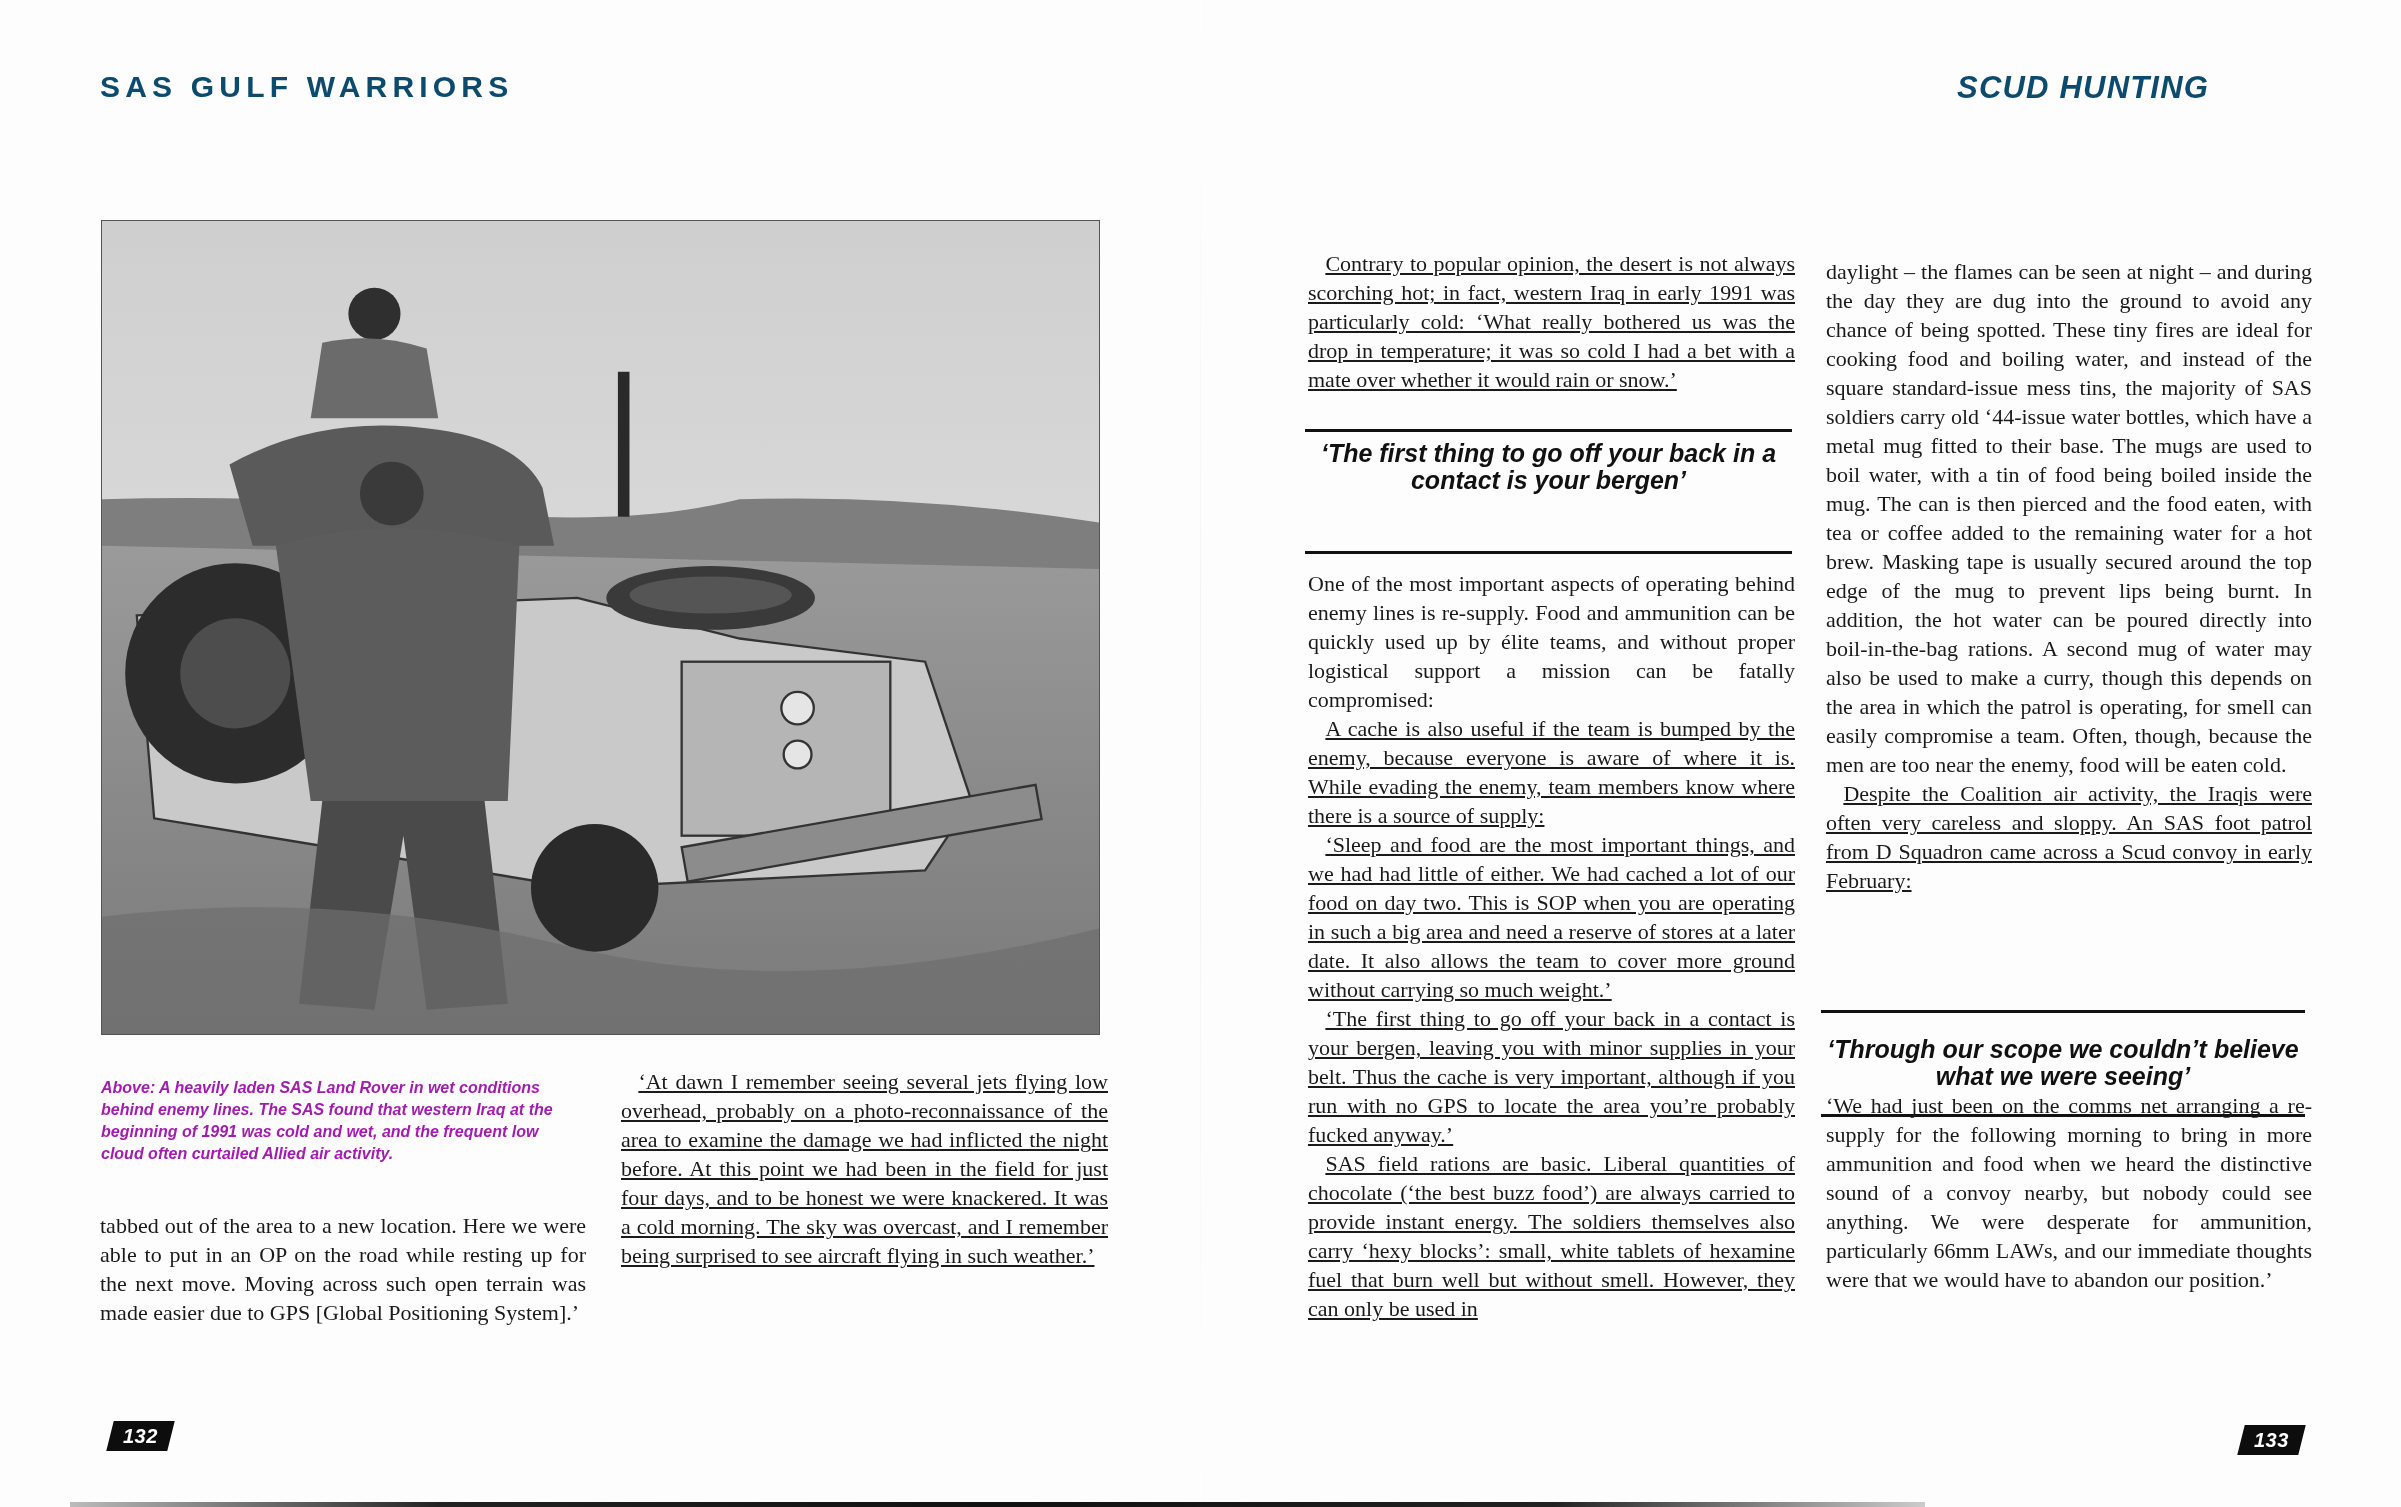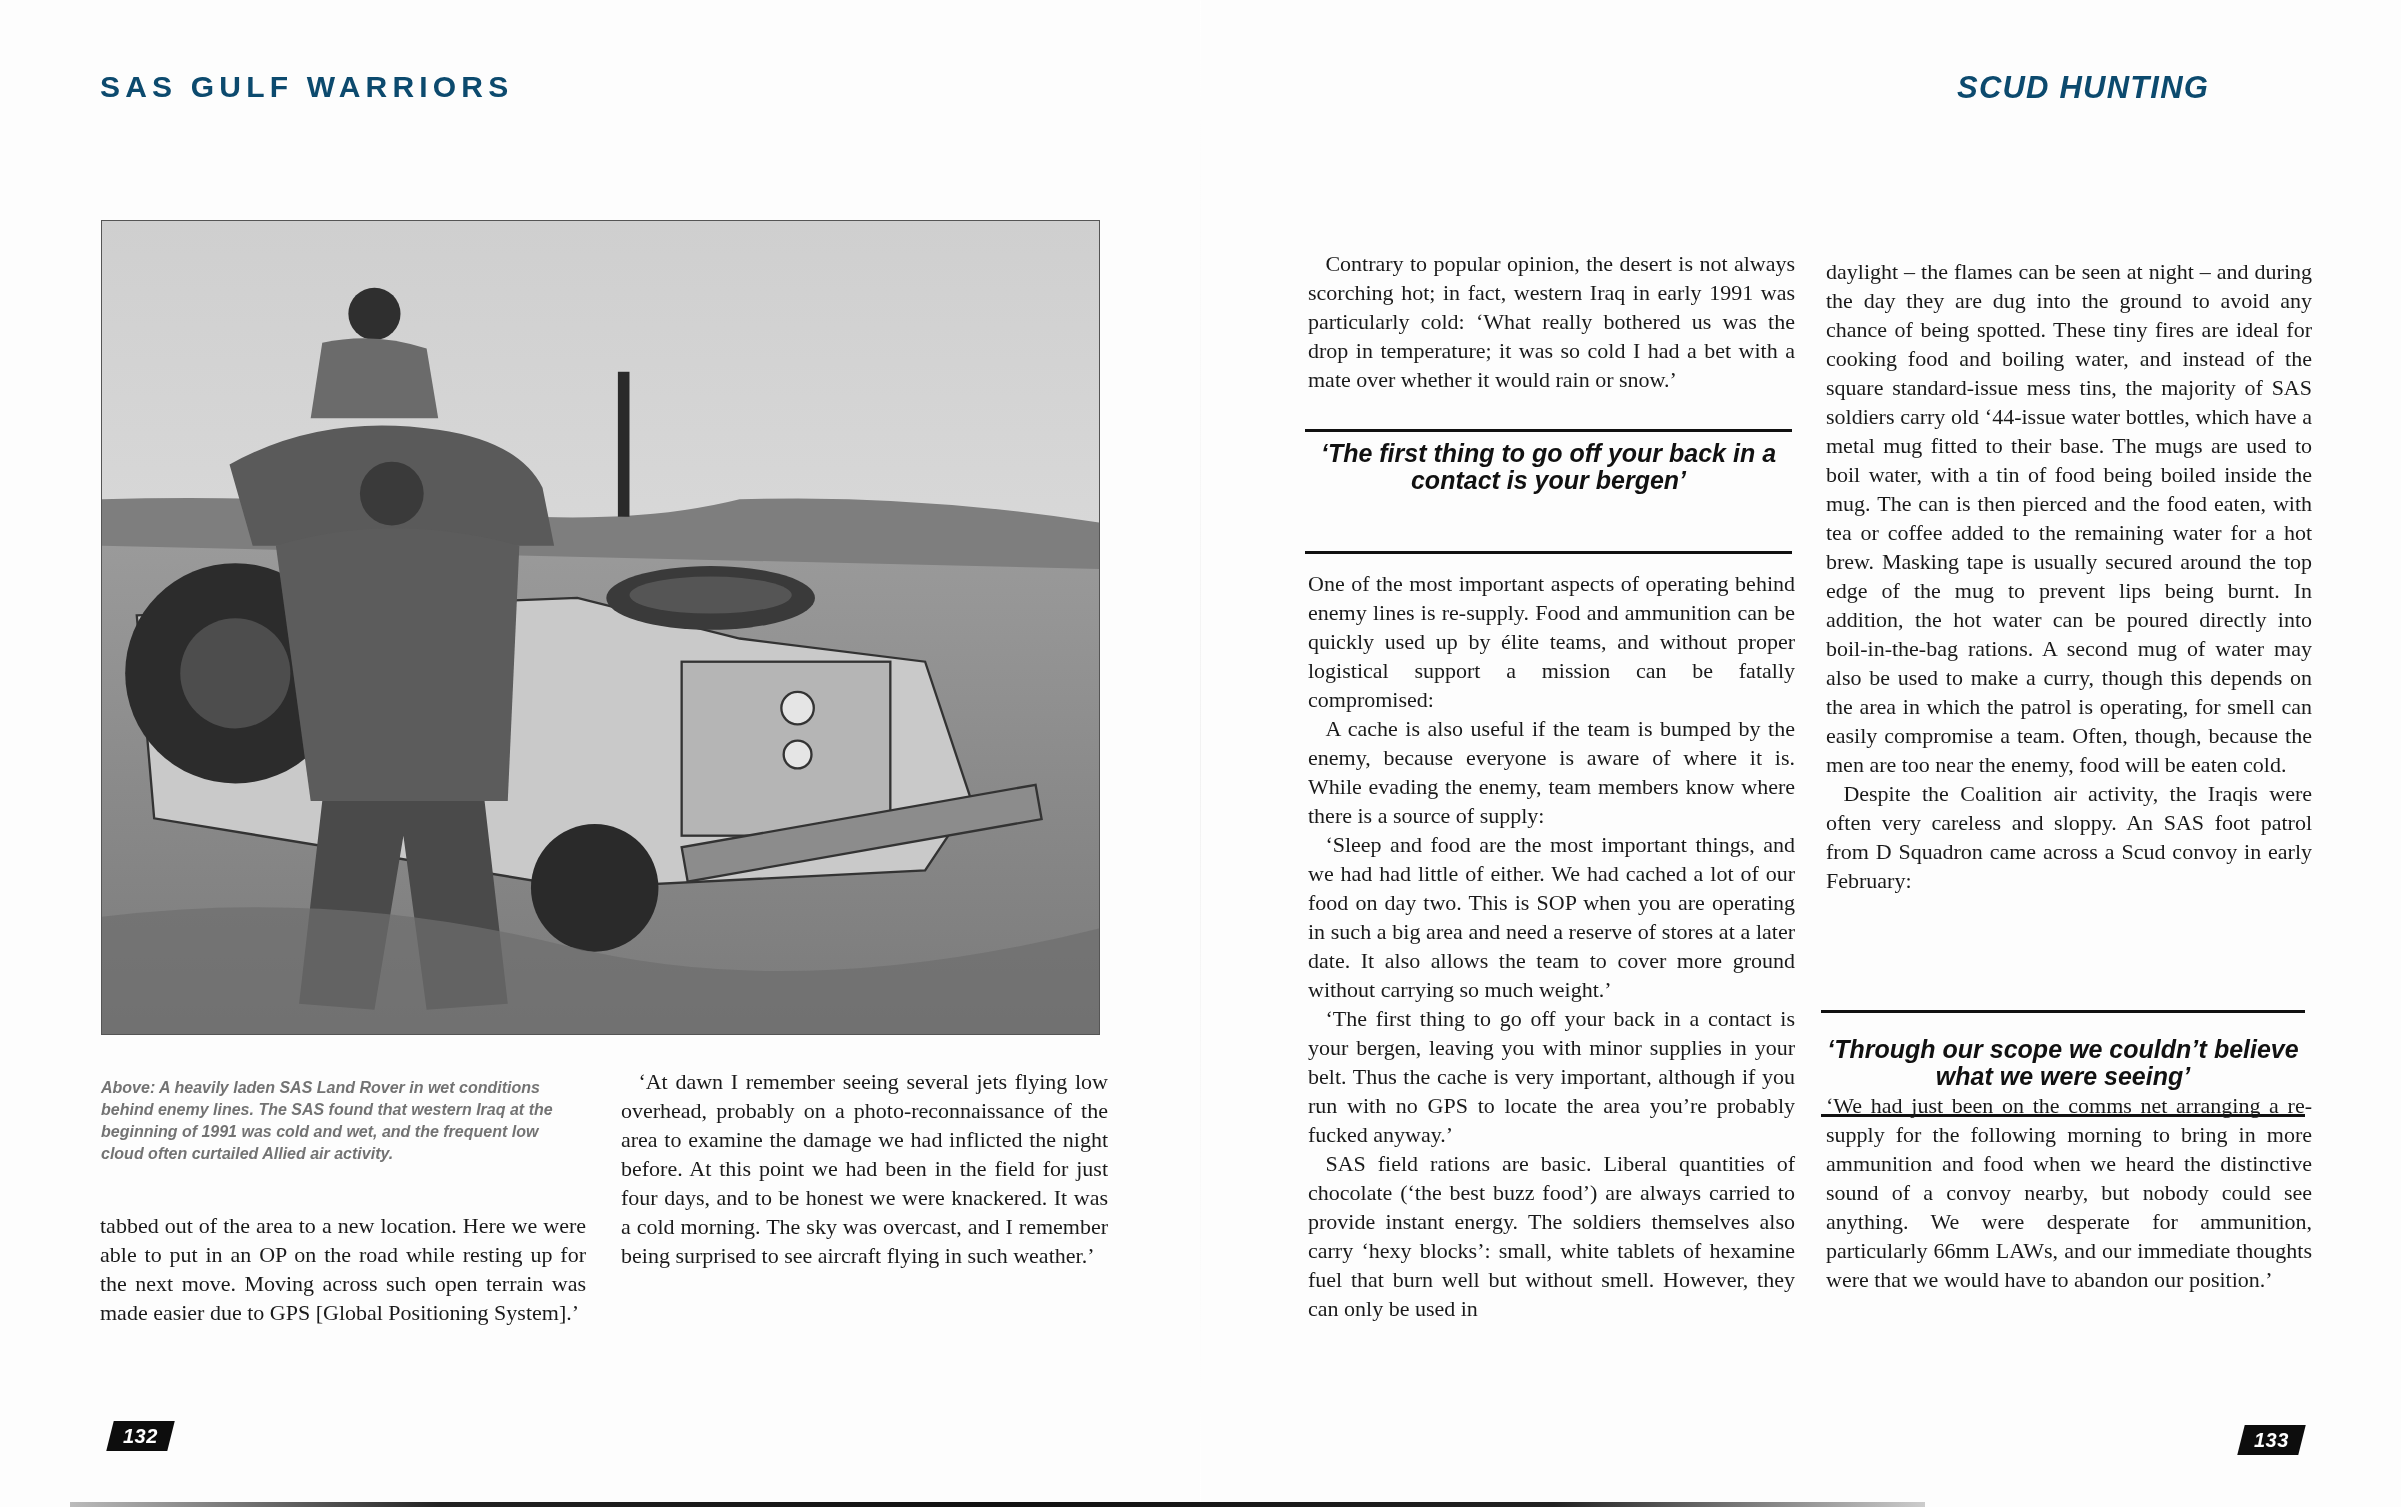--- a/index.html
+++ b/index.html
@@ -13,23 +13,23 @@
   .running-head.left { left: 100px; letter-spacing: 5.2px; }
   .running-head.right { left: 1957px; font-style: italic; letter-spacing: 1.2px; font-size: 31px; }
 
   
   .photo { position: absolute; left: 101px; top: 220px; width: 997px; height: 813px; background: #b8b8b8; border: 1.2px solid #555; overflow: hidden; }
   .photo svg { width: 100%; height: 100%; display: block; }
 
   
   .col { position: absolute; font-size: 22px; line-height: 29px; text-align: justify; hyphens: manual; }
   .col p { margin: 0; }
-  .col p.indent { text-indent: 17.4px; }
+  .col p.indent { text-indent: 17.4px; text-decoration: underline; }
 
-  .caption { position: absolute; left: 101px; top: 1077px; width: 452px; font-family: "Liberation Sans", sans-serif; font-weight: 700; font-style: italic; font-size: 16px; line-height: 22px; color: #737373; }
+  .caption { position: absolute; left: 101px; top: 1077px; width: 452px; font-family: "Liberation Sans", sans-serif; font-weight: 700; font-style: italic; font-size: 16px; line-height: 22px; color: #a21caf; }
 
   .col-a { left: 100px; top: 1211px; width: 486px; }
   .col-b { left: 621px; top: 1067px; width: 487px; }
   .col-c { left: 1308px; top: 249px; width: 487px; }
   .col-d { left: 1826px; top: 257px; width: 486px; }
 
   
   .pullquote { position: absolute; border-top: 3.5px solid #111; border-bottom: 3.5px solid #111; font-family: "Liberation Sans", sans-serif; font-weight: 700; font-style: italic; font-size: 25px; line-height: 27px; text-align: center; color: #111; box-sizing: border-box; padding: 8px 5.8px 8px; }
   .pq-1 { left: 1305px; top: 429px; width: 487px; height: 125px; }
   .pq-2 { left: 1821px; top: 1010px; width: 484px; height: 107px; padding-top: 23px; }

